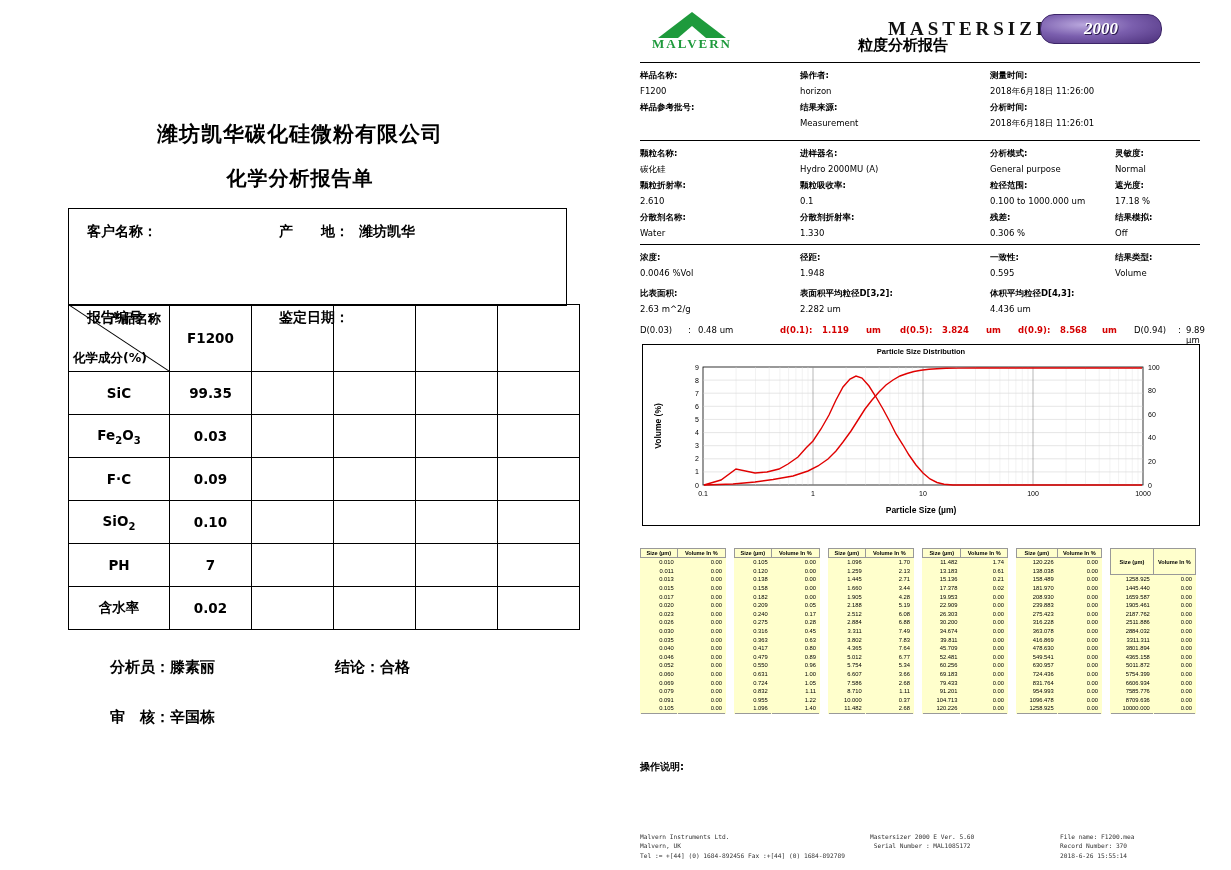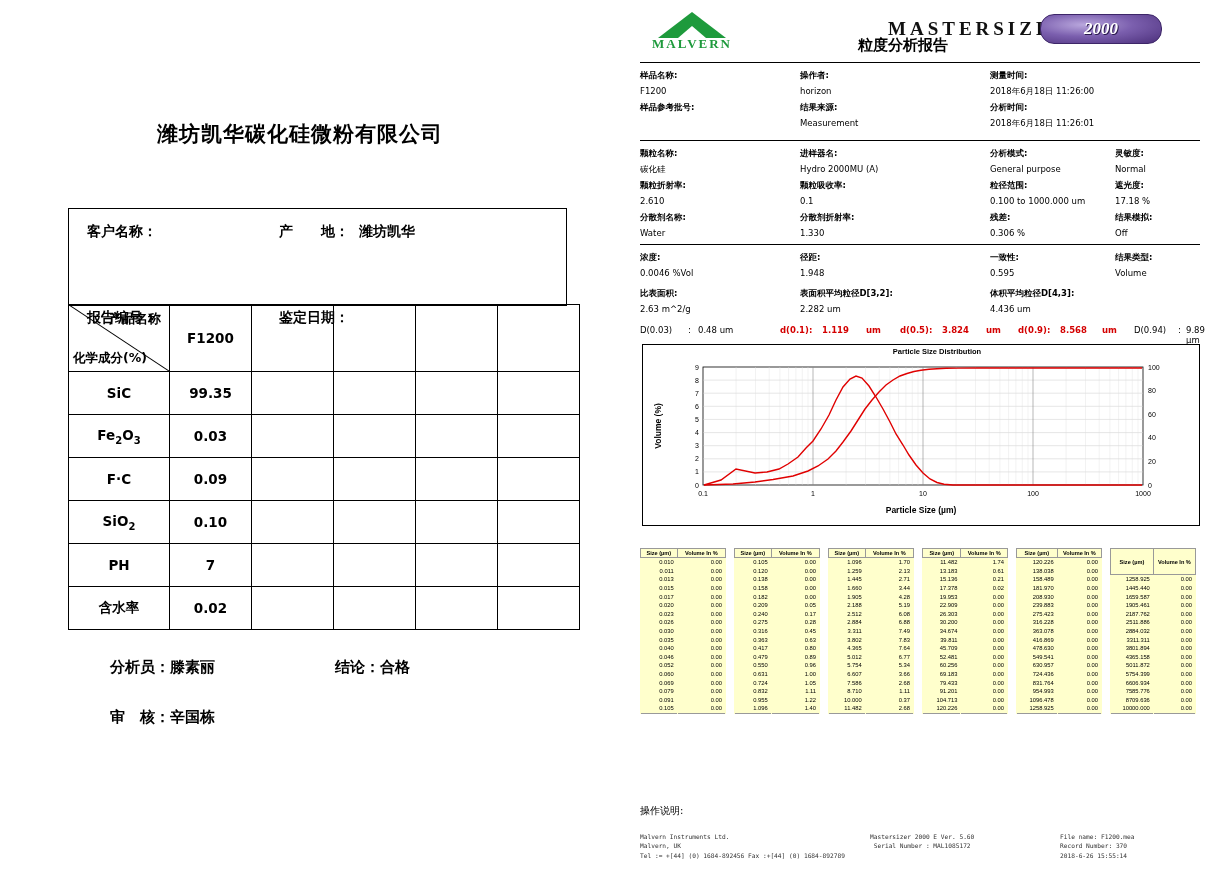--- a/index.html
+++ b/index.html
@@ -72,46 +72,47 @@
   .hr{position:absolute;left:30px;width:560px;border-top:1px solid #000;}
 
   .fld{position:absolute;font-family:"DejaVu Sans", sans-serif;font-size:8.5px;white-space:nowrap;}
   .fld.b{font-weight:bold;}
 
   .dvals{position:absolute;left:30px;top:325px;width:565px;font-family:"DejaVu Sans", sans-serif;font-size:8.5px;}
   .dvals .red{color:#d40000;font-weight:bold;}
 
   
   .chartbox{position:absolute;left:32px;top:344px;width:556px;height:180px;border:1px solid #000;background:#fff;}
-  .chart-title{position:absolute;top:2px;left:16px;width:100%;text-align:center;font-size:7.5px;font-weight:bold;}
+  .chart-title{position:absolute;top:2px;left:0;width:100%;text-align:center;font-size:7.5px;font-weight:bold;}
   .legend-line{position:absolute;left:32px;top:524px;width:556px;height:18px;border:1px solid #000;border-top:none;font-size:8px;padding:2px 6px;box-sizing:border-box;font-family:"DejaVu Sans", sans-serif;}
 
   
   .dtwrap{position:absolute;left:30px;top:548px;width:565px;display:flex;gap:8px;}
   .dt{border:1px solid #999;border-collapse:collapse;width:86px;background:#ffffcc;}
   .dt th{background:#ffffcc;border:1px solid #999;font-size:5.6px;font-weight:bold;padding:1px 0;}
   .dt td{border-left:1px solid #ffffcc;border-right:1px solid #ffffcc;font-size:5.8px;padding:0 3px;height:8.6px;}
   .dt td.sz{text-align:right;}
   .dt td.vl{text-align:right;}
 
-  .opnote{position:absolute;left:30px;top:760px;font-family:"DejaVu Sans", sans-serif;font-size:10px;font-weight:normal;margin-top:44px;}
+  .opnote{position:absolute;left:30px;top:760px;font-family:"DejaVu Sans", sans-serif;font-size:10px;font-weight:bold;}
 
   .footer{position:absolute;left:30px;top:832px;width:570px;font-family:"DejaVu Sans Mono", monospace;font-size:6.2px;line-height:1.5;color:#333;}
   .footer .c1{position:absolute;left:0;top:0;}
   .footer .c2{position:absolute;left:230px;top:0;}
   .footer .c3{position:absolute;left:420px;top:0;}
 </style>
 </head>
 <body>
 
 <div class="page">
 
   <div class="left">
 
     <div class="left-title">潍坊凯华碳化硅微粉有限公司</div>
+    <div class="left-subtitle">化学分析报告单</div>
 
     <div class="cust-box">
       <div class="cust-row" style="top:14px;">
         <span class="cust-label" style="left:18px;">客户名称：</span>
         <span class="cust-label" style="left:210px;">产　　地：</span>
         <span class="cust-label" style="left:290px;">潍坊凯华</span>
       </div>
       <div class="cust-row" style="top:56px;margin-top:44px;">
         <span class="cust-label" style="left:18px;">报告编号：</span>
         <span class="cust-label" style="left:210px;">鉴定日期：</span>

